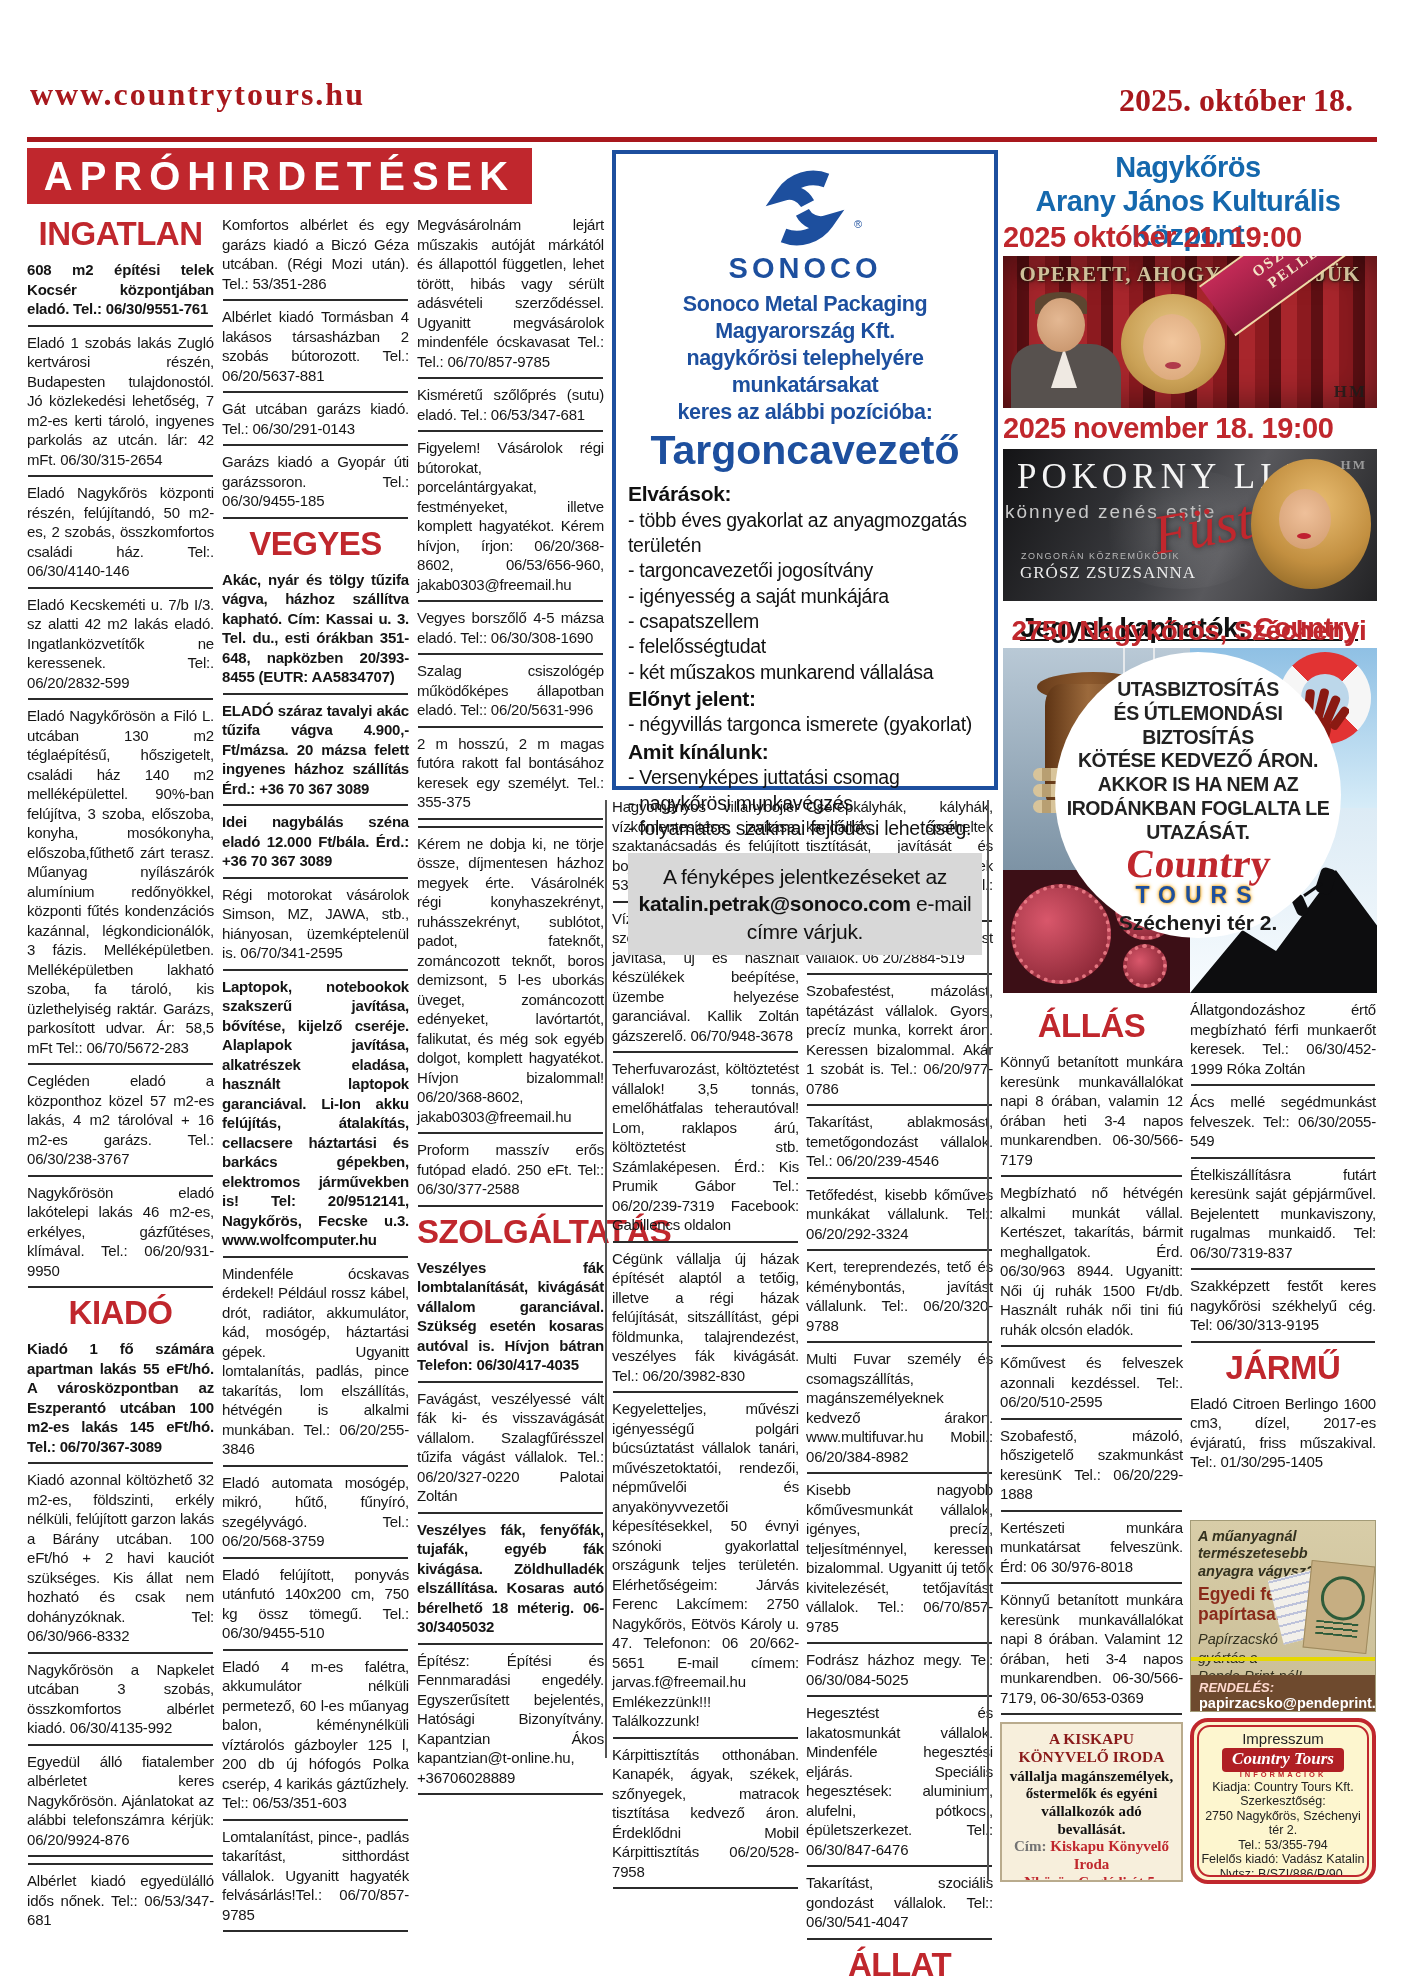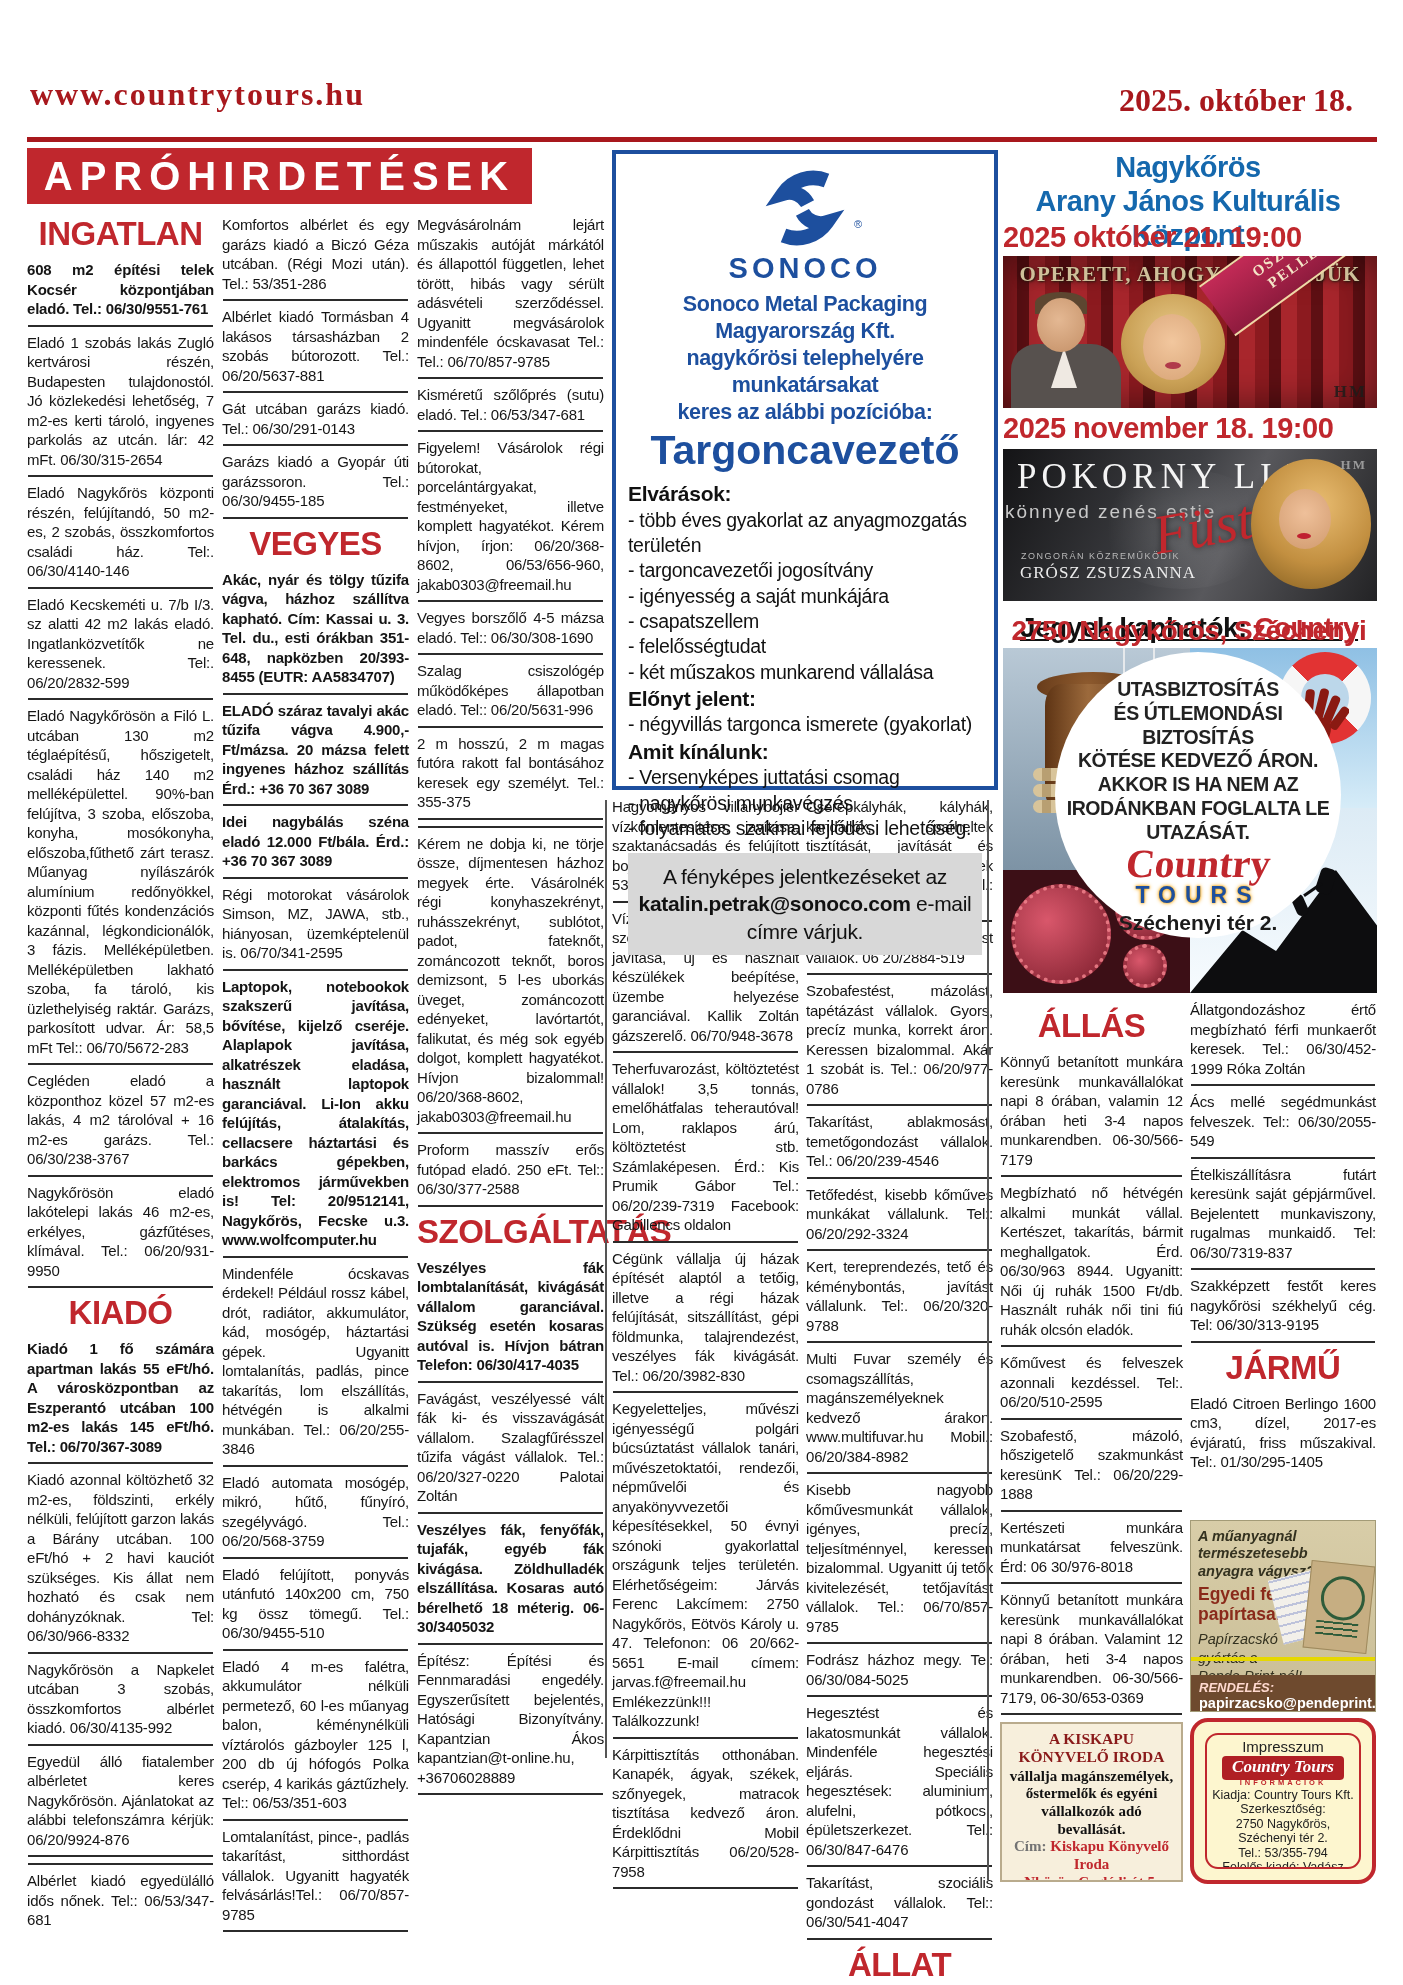--- a/index.html
+++ b/index.html
@@ -148,21 +148,21 @@
   .kiskapu{position:absolute;left:1000px;top:1722px;width:183px;height:160px;box-sizing:border-box;
       background:#f7efdc;border:2px solid #b9ab8d;text-align:center;font-family:"Liberation Serif",serif;
       padding:6px 4px;overflow:hidden;}
   .kiskapu .t{color:#8a1a1a;font-weight:bold;font-size:15.5px;line-height:1.15;}
   .kiskapu .b{color:#111;font-weight:bold;font-size:15px;line-height:1.18;margin-top:2px;}
   .kiskapu .r{color:#c0272d;font-weight:bold;font-size:15px;line-height:1.18;}
   .kiskapu .r .lab{color:#737373;}
 
   
   .imp-outer{position:absolute;left:1190px;top:1718px;width:186px;height:166px;box-sizing:border-box;
-      border:4px solid #c0272d;border-radius:18px;background:#fdf6cf;padding:11px;}
+      border:4px solid #c0272d;border-radius:18px;background:#fdf6cf;padding:3px;}
   .imp-inner{border:2px solid #c0272d;border-radius:13px;height:100%;box-sizing:border-box;
       text-align:center;font-size:12.5px;line-height:1.16;padding-top:3px;overflow:hidden;}
   .imp-title{font-size:15px;color:#222;}
   .imp-logo{display:inline-block;background:#b01f24;color:#fff;border-radius:4px;padding:1px 10px 3px;
       font-family:"Liberation Serif",serif;font-style:italic;font-weight:bold;font-size:17px;margin-top:1px;}
   .imp-logo-sub{color:#c0272d;font-size:7.5px;letter-spacing:3px;font-weight:bold;margin-top:-1px;}
   .imp-line{color:#222;}
 </style>
 </head>
 <body>

